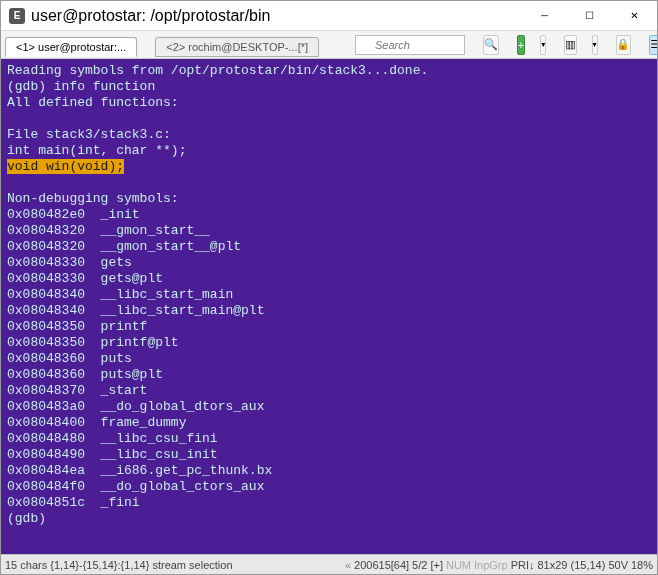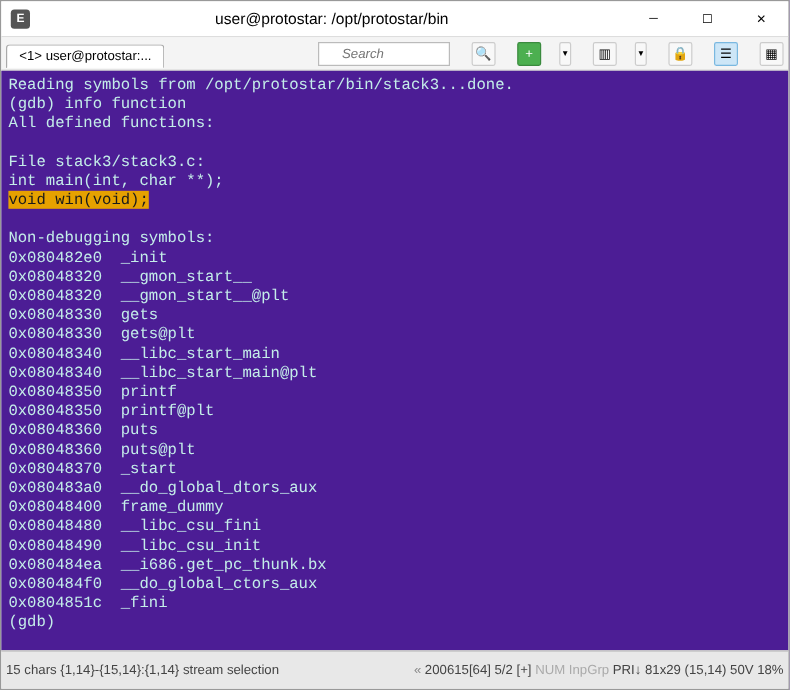--- a/index.html
+++ b/index.html
@@ -27,21 +27,21 @@
   background: #555;
   border-radius: 3px;
   margin-right: 6px;
   display: flex;
   align-items: center;
   justify-content: center;
   color: #fff;
   font-size: 10px;
   font-weight: bold;
 }
-.title-text { flex: 1; font-size: 13px; color: #000; text-align: center; }
+.title-text { flex: 1; font-size: 16px; color: #000; }
 .win-controls { display: flex; }
 .win-btn {
   width: 45px; height: 30px;
   display: flex;
   align-items: center;
   justify-content: center;
   font-size: 10px;
   cursor: pointer;
 }
 
@@ -105,21 +105,21 @@
   overflow: hidden;
   white-space: pre;
 }
 .hl {
   background: #e6a100;
   color: #1a1a1a;
   display: inline;
 }
 
 .statusbar {
-  height: 32px;
+  height: 20px;
   background: #e8e8e8;
   border-top: 1px solid #bbb;
   display: flex;
   align-items: center;
   font-size: 11px;
   padding: 0 4px;
   gap: 3px;
   color: #444;
   text-align: center;
 }
@@ -136,20 +136,21 @@
   <div class="title-text">user@protostar: /opt/protostar/bin</div>
   <div class="win-controls">
     <div class="win-btn">─</div>
     <div class="win-btn">☐</div>
     <div class="win-btn close">✕</div>
   </div>
 </div>
 
 <div class="toolbar">
   <div class="tab active">&lt;1&gt; user@protostar:...</div>
+  <div class="tab inactive">&lt;2&gt; rochim@DESKTOP-...[*]</div>
   <div class="toolbar-spacer"></div>
   <input class="search-box" placeholder="Search" style="">
   <div class="tb-btn">🔍</div>
   <div class="tb-btn green">+</div>
   <div class="tb-btn drop">▾</div>
   <div class="tb-btn">▥</div>
   <div class="tb-btn drop">▾</div>
   <div class="tb-btn lock">🔒</div>
   <div class="tb-btn sel">☰</div>
   <div class="tb-btn">▦</div>

